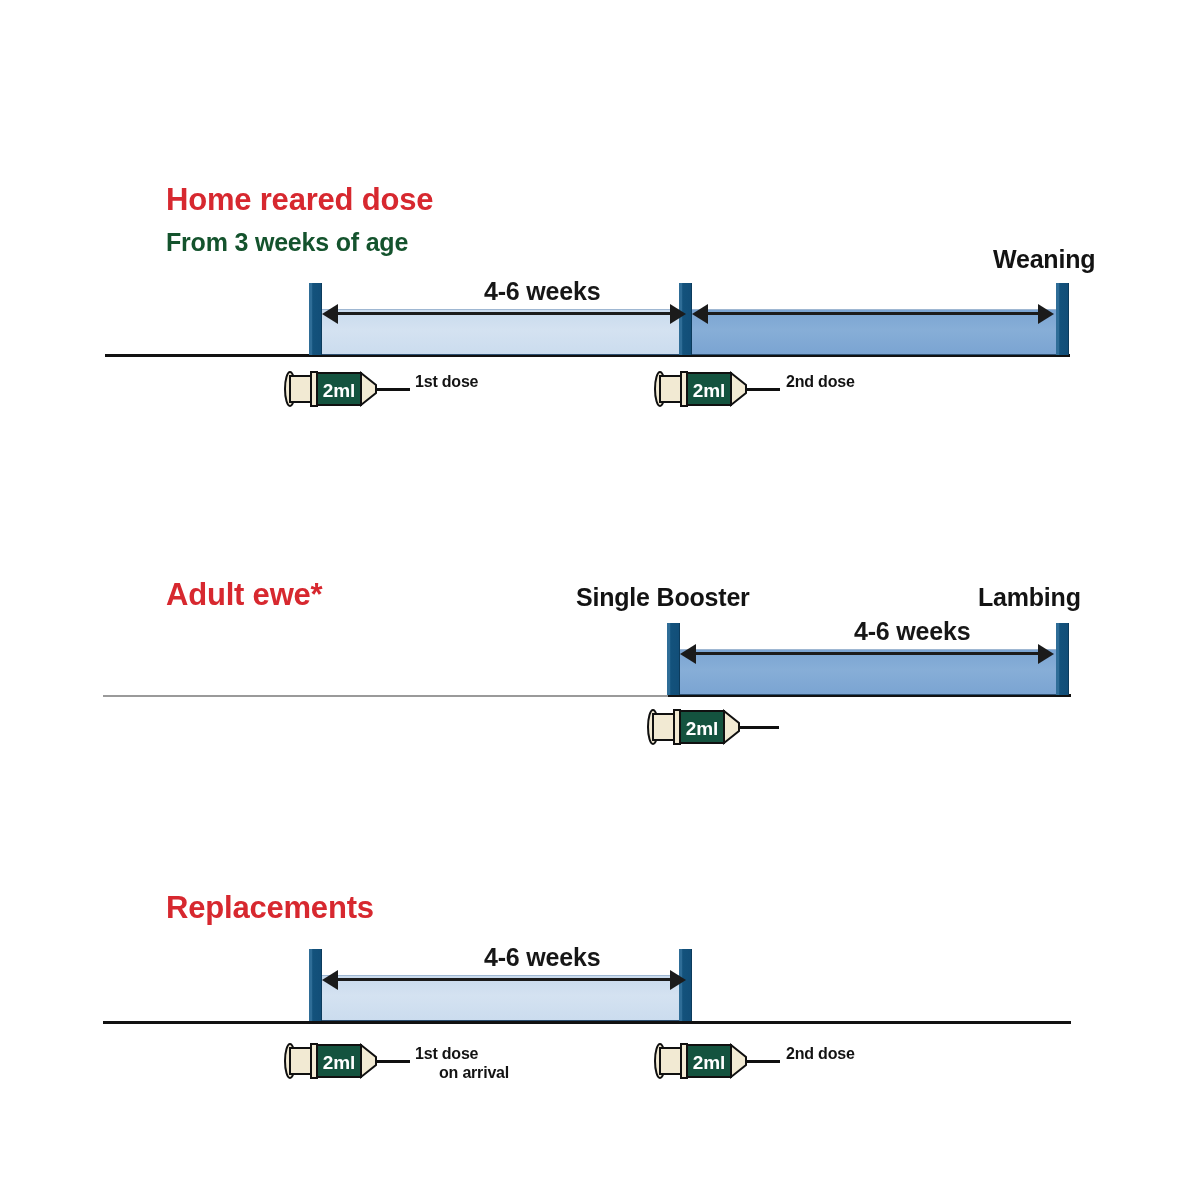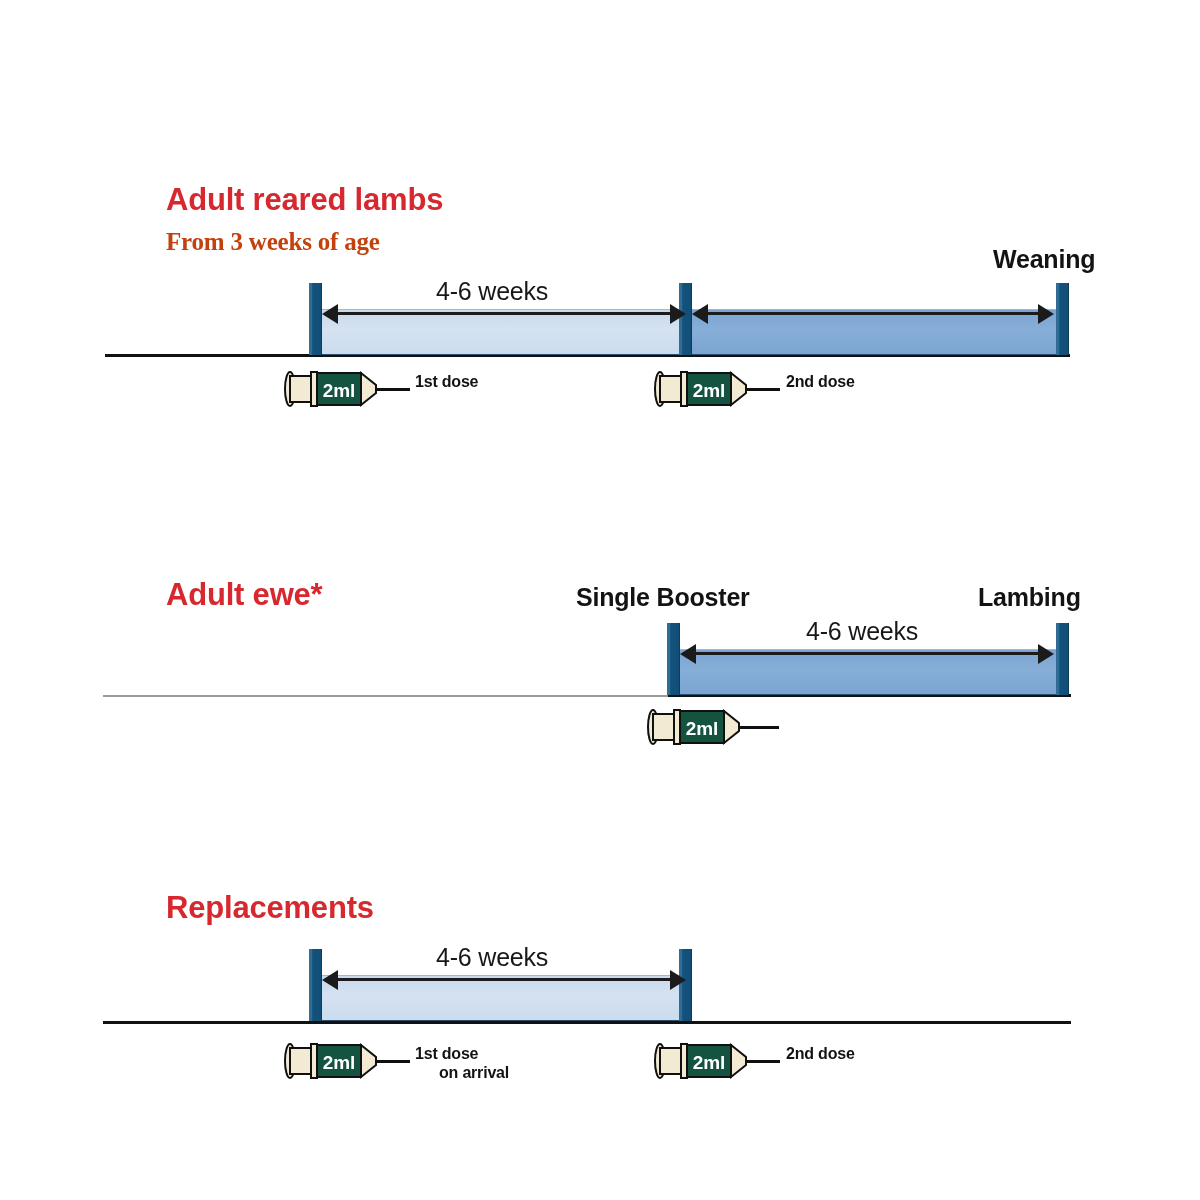--- a/index.html
+++ b/index.html
@@ -32,24 +32,23 @@
     font-size: 31px;
     font-weight: bold;
     color: #d7282f;
     white-space: nowrap;
     letter-spacing: -0.2px;
   }
   .section-sub {
     position: absolute;
     font-size: 25px;
     font-weight: bold;
-    color: #c2410c;
-    white-space: nowrap;
-    letter-spacing: -0.2px;
-    font-family: Liberation Serif, serif;
+    color: #14532d;
+    white-space: nowrap;
+    letter-spacing: -0.2px;
   }
 
   
   .timeline {
     position: absolute;
     left: 0;
     top: 0;
     width: 1200px;
     height: 200px;
   }
@@ -115,22 +114,23 @@
   
   .tl-label {
     position: absolute;
     font-size: 25px;
     font-weight: bold;
     color: #131313;
     white-space: nowrap;
     letter-spacing: -0.2px;
   }
   .tl-label.plain {
-    font-weight: normal;
+    font-weight: bold;
     color: #171717;
+    margin-left: 48px;
   }
   .dose-label {
     position: absolute;
     font-size: 16px;
     font-weight: bold;
     color: #131313;
     white-space: nowrap;
     line-height: 1.18;
     letter-spacing: -0.2px;
   }
@@ -151,21 +151,21 @@
   }
 </style>
 </head>
 <body>
 
 <div id="page">
 
 
   <div class="timeline" style="top:0;">
 
-    <div class="section-title" style="left:166px; top:182px;">Adult reared lambs</div>
+    <div class="section-title" style="left:166px; top:182px;">Home reared dose</div>
 
     <div class="section-sub" style="left:166px; top:228px;">From 3 weeks of age</div>
 
     <div class="tl-label" style="left:993px; top:245px;">Weaning</div>
 
     <div class="baseline" style="left:105px; top:354px; width:965px;"></div>
 
     <div class="band light" style="left:320px; top:309px; width:365px; height:46px;"></div>
     <div class="band medium" style="left:690px; top:309px; width:375px; height:46px;"></div>
 

